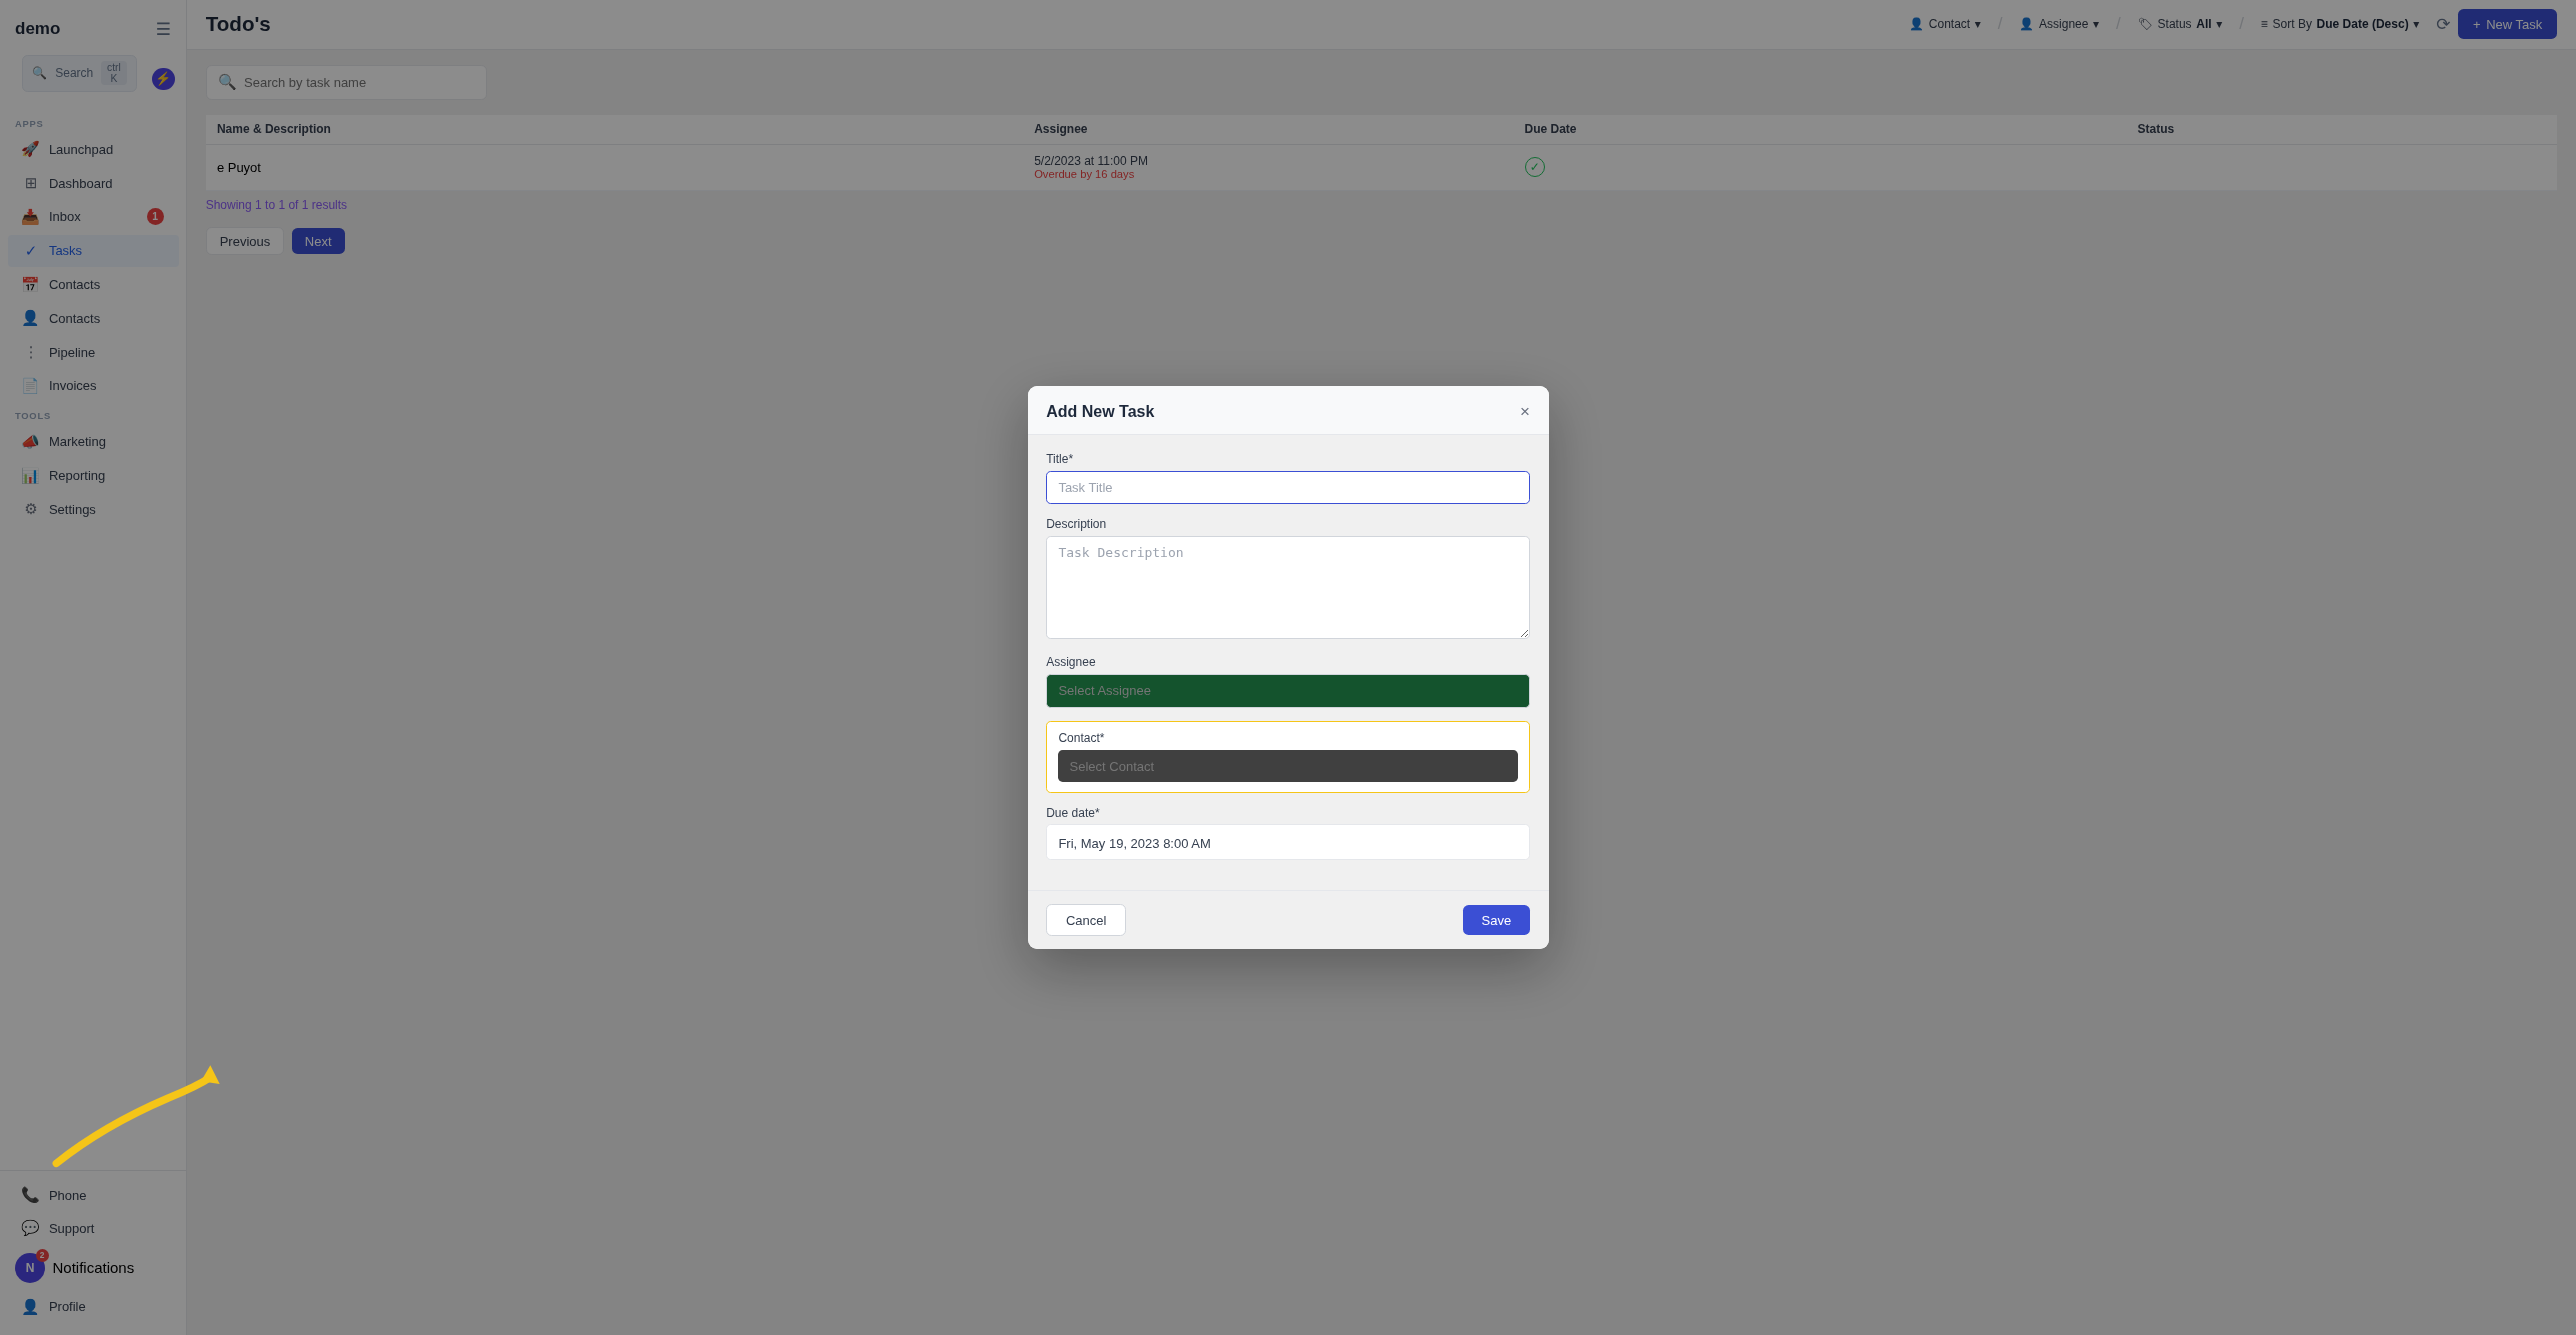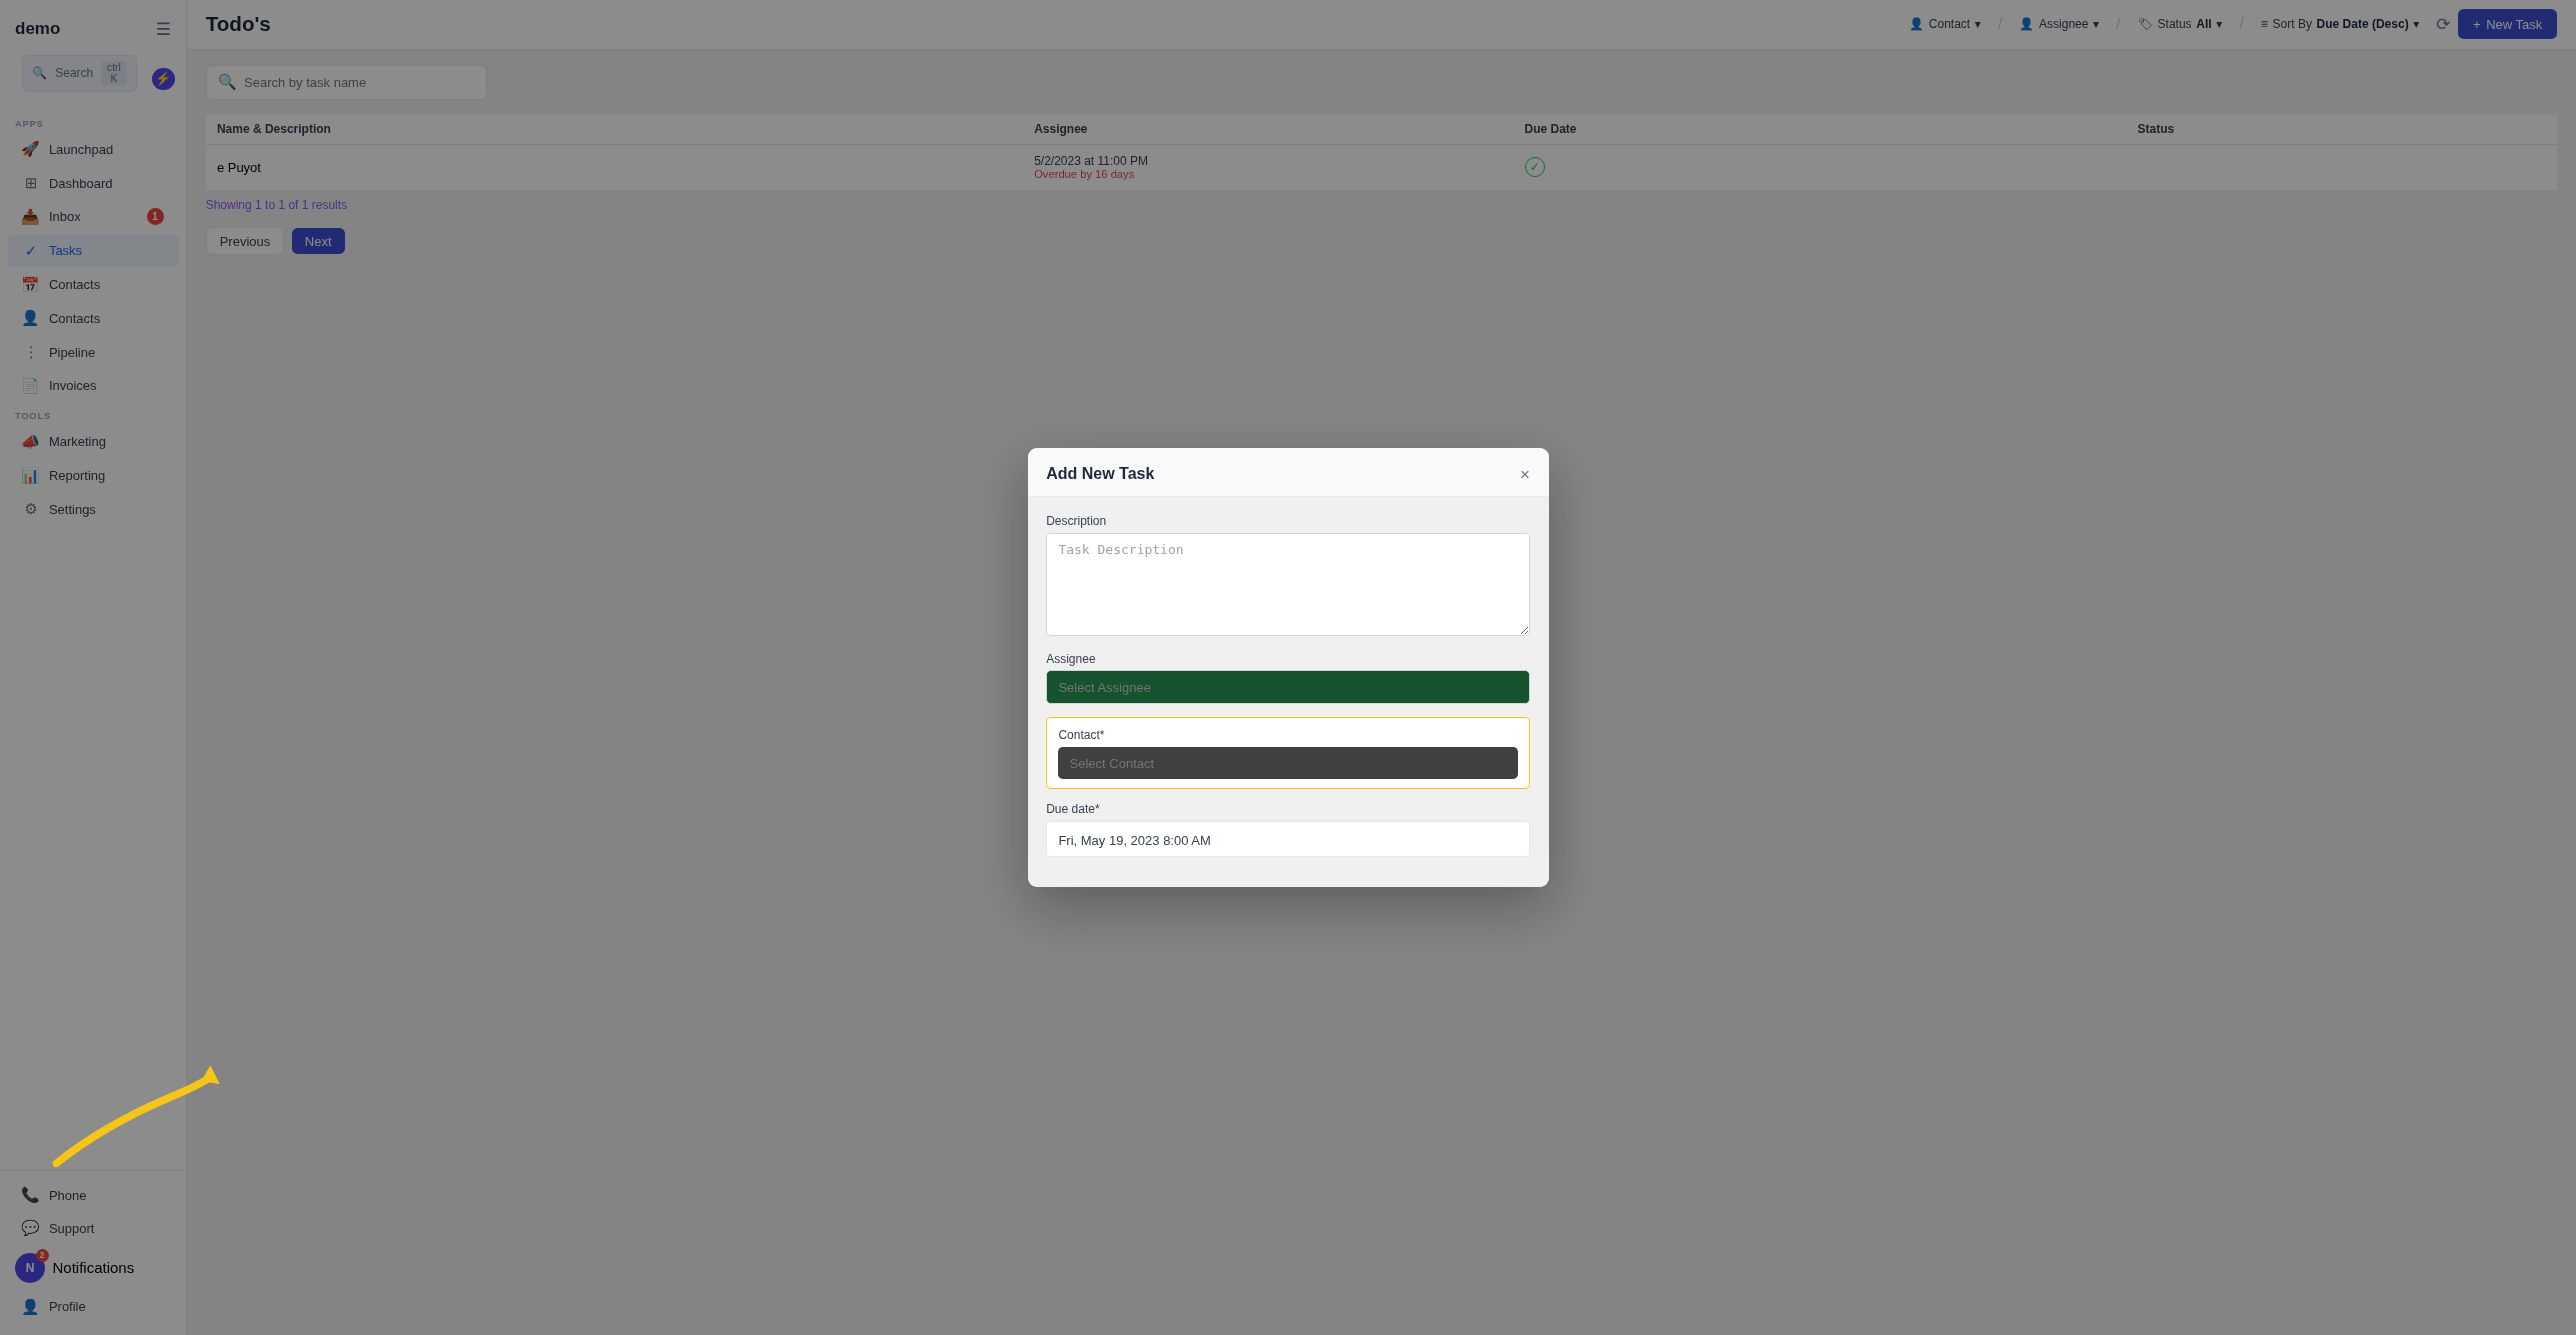--- a/index.html
+++ b/index.html
@@ -623,20 +623,24 @@
     </svg>
   </div>
 
   <div class="modal">
     <div class="modal-header">
       <span class="modal-title">Add New Task</span>
       <button class="modal-close">×</button>
     </div>
 
     <div class="modal-body">
+      <div class="form-group">
+        <label class="form-label">Title*</label>
+        <input class="form-input" type="text" placeholder="Task Title" style="">
+      </div>
 
       <div class="form-group">
         <label class="form-label">Description</label>
         <textarea class="form-textarea" placeholder="Task Description" style=""></textarea>
       </div>
 
       <div class="form-group">
         <label class="form-label">Assignee</label>
         <input class="form-select" type="text" placeholder="Select Assignee" style="">
       </div>
@@ -649,15 +653,19 @@
       </div>
 
       <div class="form-group">
         <label class="form-label">Due date*</label>
         <div style="background:white; border:0.9px solid #e5e7eb; border-radius:4.7px; padding:8.4px 11.2px;">
           <span class="due-date-value">Fri, May 19, 2023 8:00 AM</span>
         </div>
       </div>
     </div>
 
+    <div class="modal-footer">
+      <button class="cancel-btn">Cancel</button>
+      <button class="save-btn">Save</button>
+    </div>
   </div>
 </div>
 
 
 </body></html>

